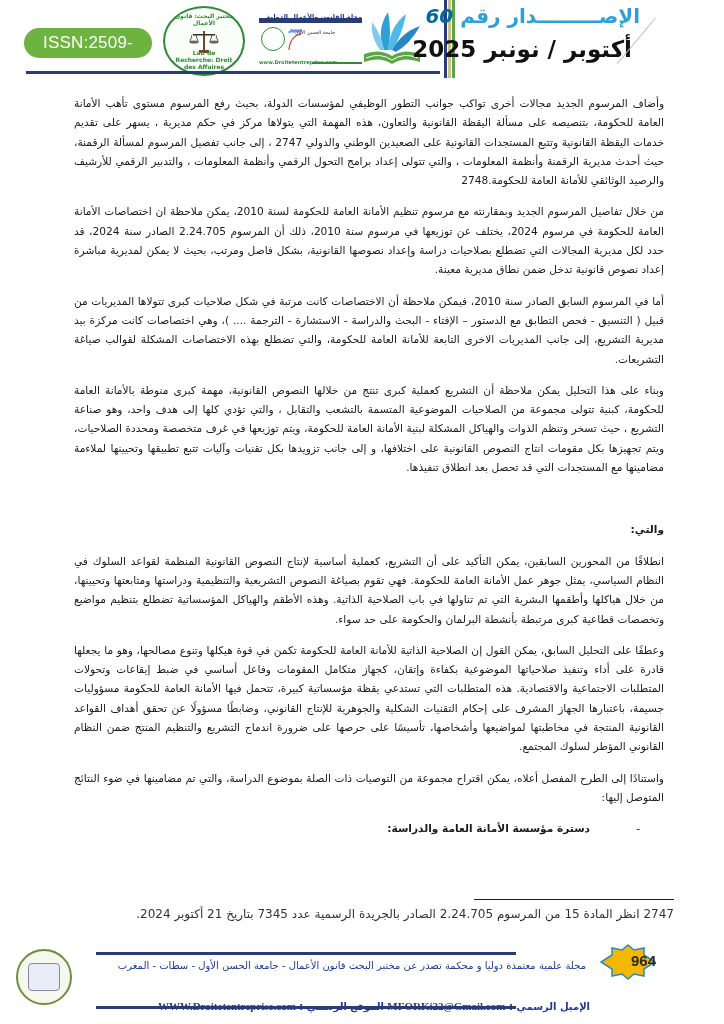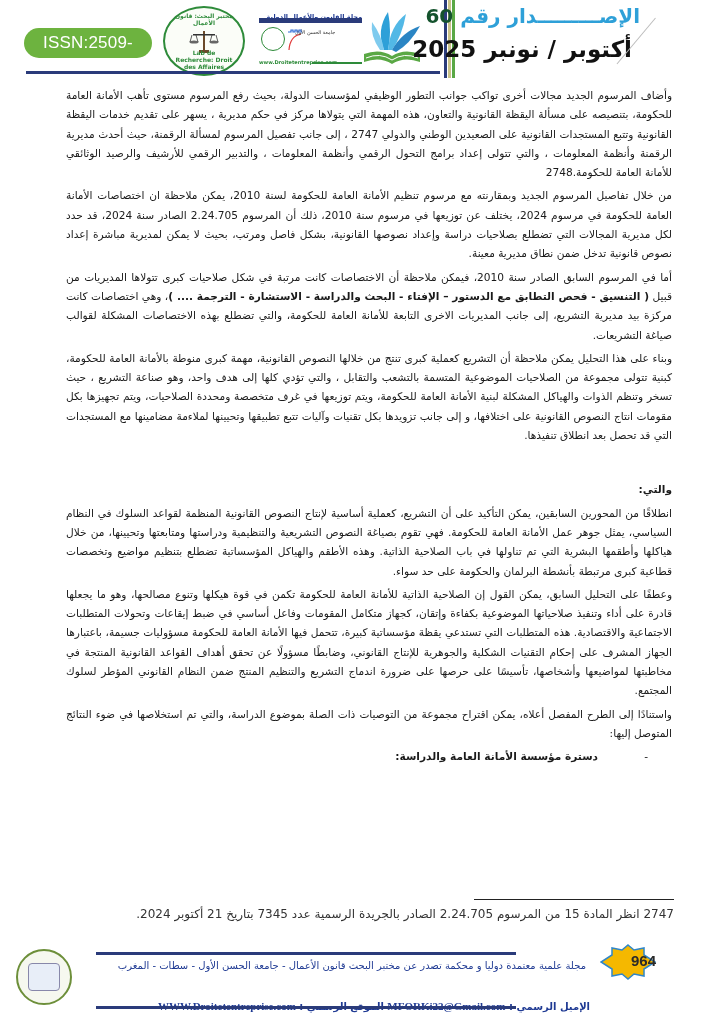--- a/index.html
+++ b/index.html
@@ -16,29 +16,29 @@
     .banner .b-title { position: absolute; right: 0; top: 9px; font-size: 6.5px; color: #1f3a93; direction: rtl; font-weight: bold; white-space: nowrap; padding-left: 8px; }
     .banner .b-strip { position: absolute; left: 2px; top: 14px; width: 103px; height: 5px; background: #2a3b7a; }
     .banner .b-circle { position: absolute; left: 4px; top: 23px; width: 22px; height: 22px; border: 1.5px solid #2e8b3a; border-radius: 50%; }
     .banner .b-uni { position: absolute; left: 38px; top: 25px; font-size: 5px; color: #333; }
     .banner .b-url { position: absolute; left: 2px; top: 55px; font-size: 5px; color: #2e8b3a; font-weight: bold; }
     .banner .b-line { position: absolute; left: 55px; top: 58px; width: 50px; height: 2px; background: #2e8b3a; }
     .book { position: absolute; left: 362px; top: 6px; width: 60px; height: 62px; }
     .vbars { position: absolute; left: 444px; top: 0; width: 12px; height: 78px; }
     .vbars span { position: absolute; top: 0; height: 78px; width: 3px; }
     .issue-label { position: absolute; right: 84px; top: 4px; font-size: 20px; color: #2ea0d8; font-weight: bold; direction: rtl; white-space: nowrap; }
-    .issue-label .num { color: #14532d; }
+    .issue-label .num { color: #0369a1; font-style: italic; }
     .issue-date { position: absolute; right: 92px; top: 36px; font-size: 23px; color: #111; font-weight: bold; direction: rtl; white-space: nowrap; }
     .diag { position: absolute; right: 68px; top: 18px; width: 1px; height: 60px; background: #bbb; transform: rotate(40deg); transform-origin: top; }
     .header-rule { position: absolute; left: 26px; top: 71px; width: 414px; height: 3px; background: #2a3b7a; }
 
     
     .content { position: absolute; left: 62px; top: 82px; width: 614px; direction: rtl; text-align: justify; font-family: "DejaVu Sans", sans-serif; font-size: 10.6px; line-height: 19.3px; color: #1a1a1a; }
-    .content p { margin: 4px; }
-    .content b { font-weight: bold; }
+    .content p { margin: 12px; }
+    .content b { font-weight: normal; }
     .content .section-title { margin-top: 12px; font-weight: bold; }
     .content .bullet { padding-right: 24px; font-weight: bold; }
     .content .bullet .dash { display: inline-block; width: 50px; font-weight: normal; }
     .gap { height: 19px; }
 
     
     .fn-rule { position: absolute; left: 474px; top: 899px; width: 200px; height: 1px; background: #222; }
     .footnotes { position: absolute; right: 50px; top: 906px; direction: rtl; font-size: 12px; line-height: 16px; color: #333; text-align: right; }
 
     
@@ -116,21 +116,21 @@
   <p>من خلال تفاصيل المرسوم الجديد وبمقارنته مع مرسوم تنظيم الأمانة العامة للحكومة لسنة 2010، يمكن ملاحظة ان اختصاصات الأمانة العامة للحكومة في مرسوم 2024، يختلف عن توزيعها في مرسوم سنة 2010، ذلك أن المرسوم 2.24.705 الصادر سنة 2024، قد حدد لكل مديرية المجالات التي تضطلع بصلاحيات دراسة وإعداد نصوصها القانونية، بشكل فاصل ومرتب، بحيث لا يمكن لمديرية مباشرة إعداد نصوص قانونية تدخل ضمن نطاق مديرية معينة.</p>
   <p>
     <span>أما في المرسوم السابق الصادر سنة 2010، فيمكن ملاحظة أن الاختصاصات كانت مرتبة في شكل صلاحيات كبرى تتولاها المديريات من قبيل </span><b>( التنسيق - فحص التطابق مع الدستور – الإفتاء - البحث والدراسة - الاستشارة - الترجمة .... )</b><span>، وهي اختصاصات كانت مركزة بيد مديرية التشريع، إلى جانب المديريات الاخرى التابعة للأمانة العامة للحكومة، والتي تضطلع بهذه الاختصاصات المشكلة لقوالب صياغة التشريعات.</span>
   </p>
   <p>وبناء على هذا التحليل يمكن ملاحظة أن التشريع كعملية كبرى تنتج من خلالها النصوص القانونية، مهمة كبرى منوطة بالأمانة العامة للحكومة، كبنية تتولى مجموعة من الصلاحيات الموضوعية المتسمة بالتشعب والتقابل ، والتي تؤدي كلها إلى هدف واحد، وهو صناعة التشريع ، حيث تسخر وتنظم الذوات والهياكل المشكلة لبنية الأمانة العامة للحكومة، ويتم توزيعها في غرف متخصصة ومحددة الصلاحيات، ويتم تجهيزها بكل مقومات انتاج النصوص القانونية على اختلافها، و إلى جانب تزويدها بكل تقنيات وآليات تتبع تطبيقها وتحيينها لملاءمة مضامينها مع المستجدات التي قد تحصل بعد انطلاق تنفيذها.</p>
 
   <div class="gap"></div>
   <p class="section-title">والتي:</p>
   <p>انطلاقًا من المحورين السابقين، يمكن التأكيد على أن التشريع، كعملية أساسية لإنتاج النصوص القانونية المنظمة لقواعد السلوك في النظام السياسي، يمثل جوهر عمل الأمانة العامة للحكومة. فهي تقوم بصياغة النصوص التشريعية والتنظيمية ودراستها ومتابعتها وتحيينها، من خلال هياكلها وأطقمها البشرية التي تم تناولها في باب الصلاحية الذاتية. وهذه الأطقم والهياكل المؤسساتية تضطلع بتنظيم مواضيع وتخصصات قطاعية كبرى مرتبطة بأنشطة البرلمان والحكومة على حد سواء.</p>
   <p>وعطفًا على التحليل السابق، يمكن القول إن الصلاحية الذاتية للأمانة العامة للحكومة تكمن في قوة هيكلها وتنوع مصالحها، وهو ما يجعلها قادرة على أداء وتنفيذ صلاحياتها الموضوعية بكفاءة وإتقان، كجهاز متكامل المقومات وفاعل أساسي في ضبط إيقاعات وتحولات المتطلبات الاجتماعية والاقتصادية. هذه المتطلبات التي تستدعي يقظة مؤسساتية كبيرة، تتحمل فيها الأمانة العامة للحكومة مسؤوليات جسيمة، باعتبارها الجهاز المشرف على إحكام التقنيات الشكلية والجوهرية للإنتاج القانوني، وضابطًا مسؤولًا عن تحقق أهداف القواعد القانونية المنتجة في مخاطبتها لمواضيعها وأشخاصها، تأسيسًا على حرصها على ضرورة اندماج التشريع والتنظيم المنتج ضمن النظام القانوني المؤطر لسلوك المجتمع.</p>
-  <p>واستنادًا إلى الطرح المفصل أعلاه، يمكن اقتراح مجموعة من التوصيات ذات الصلة بموضوع الدراسة، والتي تم استخلاصها في ضوء النتائج المتوصل إليها:</p>
+  <p>واستنادًا إلى الطرح المفصل أعلاه، يمكن اقتراح مجموعة من التوصيات ذات الصلة بموضوع الدراسة، والتي تم مضامينها في ضوء النتائج المتوصل إليها:</p>
   <p class="bullet">
     <span class="dash">-</span><span>دسترة مؤسسة الأمانة العامة والدراسة:</span>
   </p>
 </div>
 
 <div class="fn-rule"></div>
 <div class="footnotes">
   <div>2747 انظر المادة 15 من المرسوم 2.24.705 الصادر بالجريدة الرسمية عدد 7345 بتاريخ 21 أكتوبر 2024.</div>
 </div>
 

